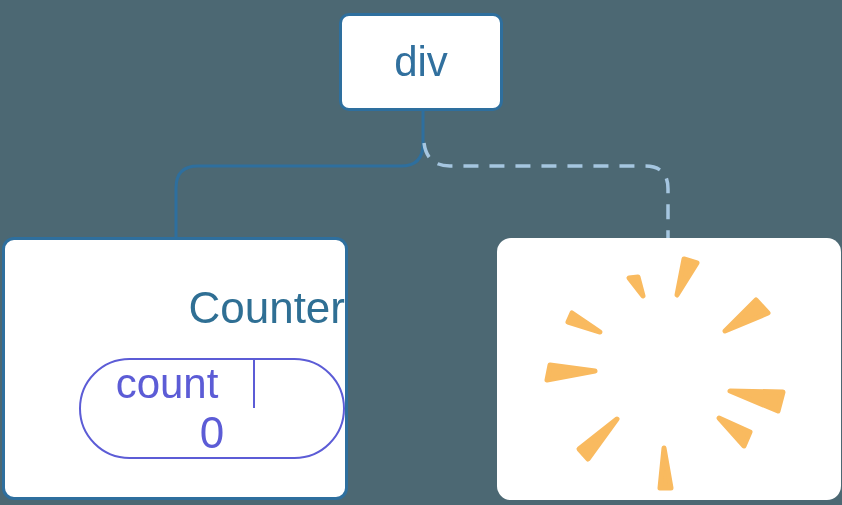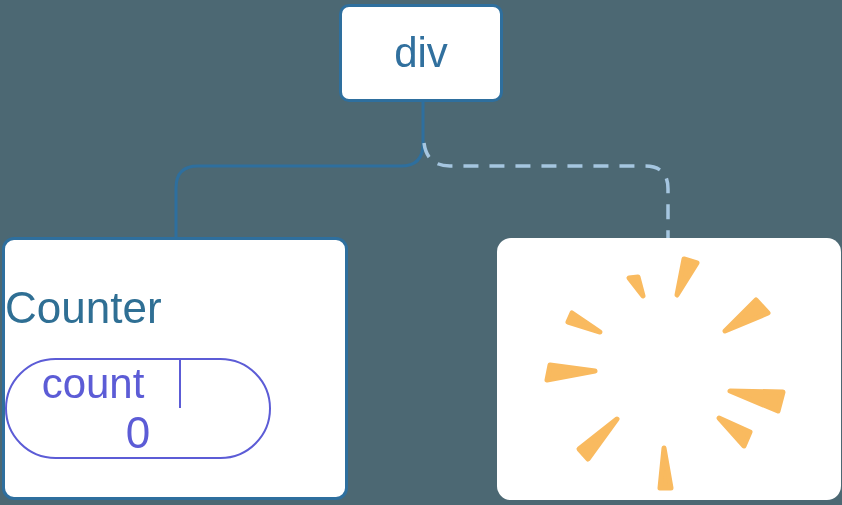--- a/index.html
+++ b/index.html
@@ -25,21 +25,21 @@
     stroke-width: 3;
   }
   .dashed-line {
     fill: none;
     stroke: #A5C6E0;
     stroke-width: 3.5;
     stroke-dasharray: 15 11;
   }
   .node-div {
     position: absolute;
-    left: 339px; top: 4px;
+    left: 339px; top: 13px;
     width: 164px; height: 98px;
     background: #FFFFFF;
     border: 3px solid #2E6F9E;
     border-radius: 10px;
     box-sizing: border-box;
     display: flex;
     align-items: center;
     justify-content: center;
   }
   .node-div .node-label {
@@ -52,21 +52,21 @@
     background: #FFFFFF;
     box-sizing: border-box;
   }
   .counter-card {
     left: 2px; top: 237px;
     width: 346px; height: 263px;
     border: 3px solid #2E6F9E;
     border-radius: 12px;
     display: flex;
     flex-direction: column;
-    align-items: flex-start;
+    align-items: flex-end;
   }
   .counter-title {
     margin-top: 46px;
     font-size: 44px;
     line-height: 1;
     color: #2F6F94;
   }
   .state-pill {
     margin-top: 28px;
     width: 266px; height: 101px;

